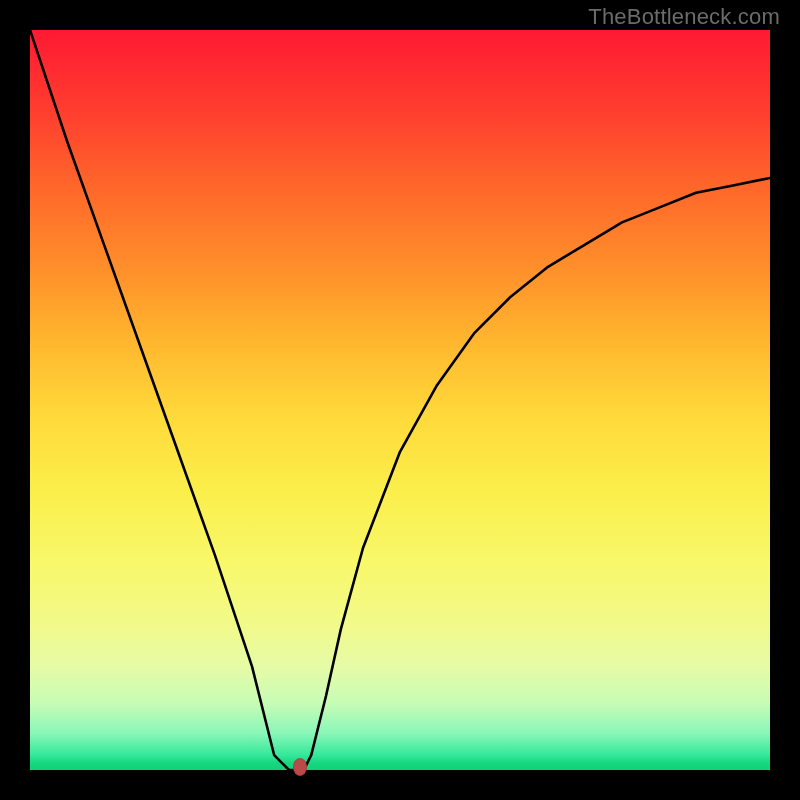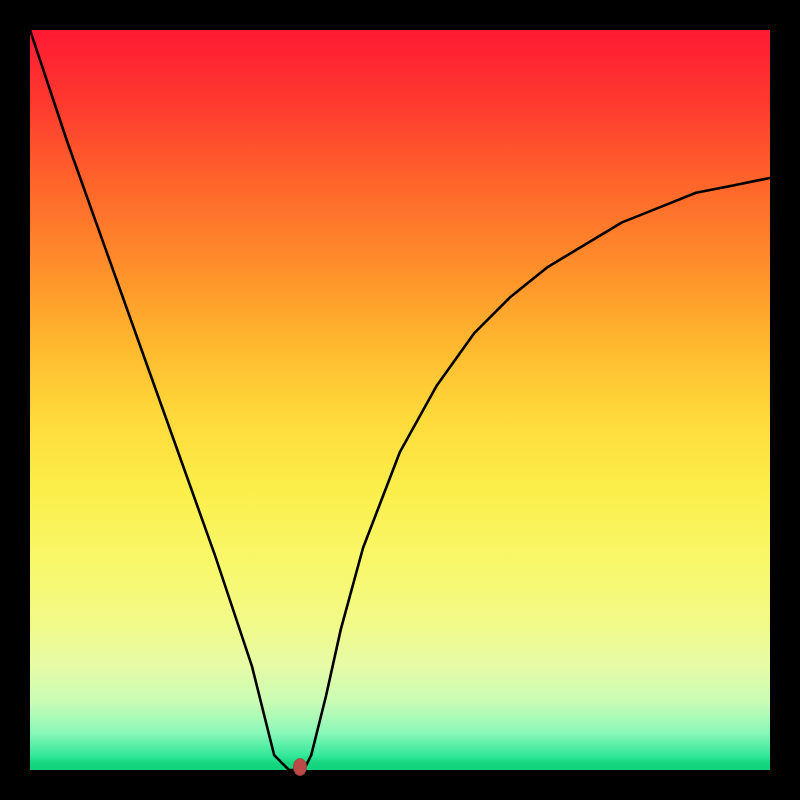--- a/index.html
+++ b/index.html
@@ -68,18 +68,19 @@
     border-radius: 50%;
     background: #b94a48;
     box-shadow: 0 0 0 1px rgba(0,0,0,0.1) inset;
     z-index: 10;
   }
 </style>
 </head>
 <body>
 
 <div class="frame">
+  <div class="watermark">TheBottleneck.com</div>
   <div class="plot"></div>
   <svg class="overlay" viewBox="0 0 740 740" preserveAspectRatio="none">
     <path id="curve-path" fill="none" stroke="#000" stroke-width="2.6" stroke-linejoin="round" stroke-linecap="round" d="M0.00 0.00 L37.00 111.00 L74.00 214.60 L111.00 318.20 L148.00 421.80 L185.00 525.40 L222.00 636.40 L244.20 725.20 L251.60 732.60 L259.00 740.00 L266.40 740.00 L273.80 740.00 L281.20 725.20 L296.00 666.00 L310.80 599.40 L333.00 518.00 L370.00 421.80 L407.00 355.20 L444.00 303.40 L481.00 266.40 L518.00 236.80 L555.00 214.60 L592.00 192.40 L629.00 177.60 L666.00 162.80 L703.00 155.40 L740.00 148.00"></path>
   </svg>
   <div id="marker" class="marker" style="left: 293.1px; top: 758px; background: rgb(185, 74, 72);"></div>
 </div>
 
 </body></html>

